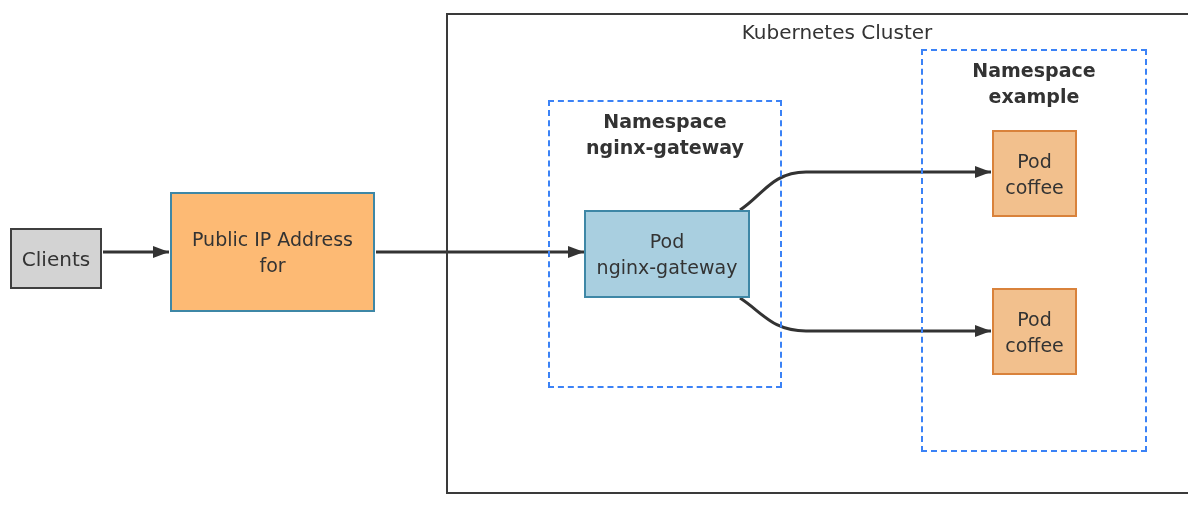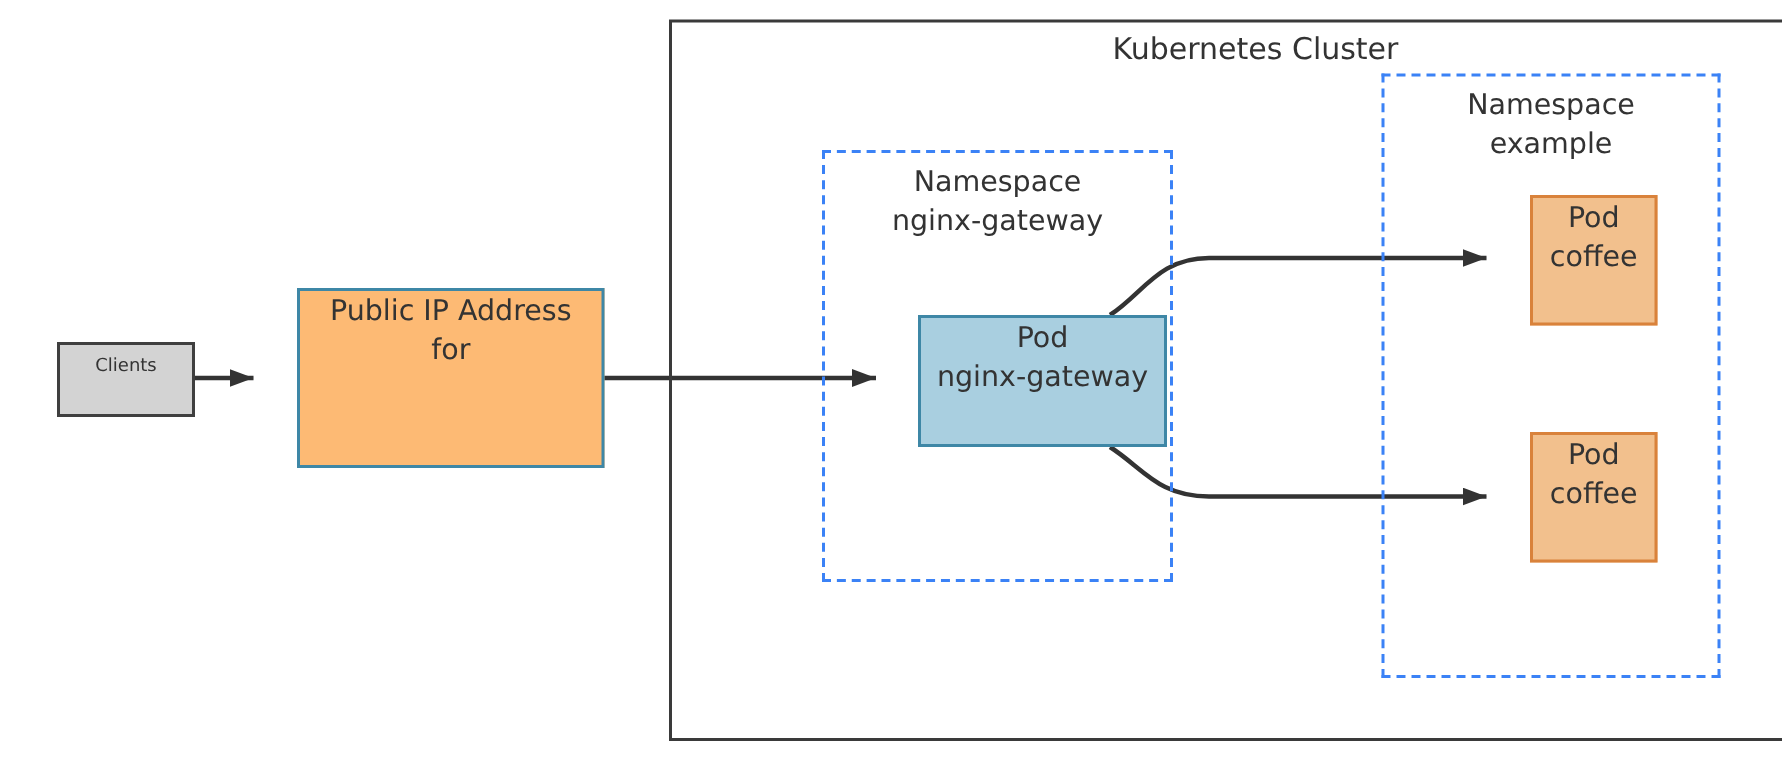--- a/index.html
+++ b/index.html
@@ -22,31 +22,31 @@
     width: 1188px;
     height: 507px;
     pointer-events: none;
   }
   .node {
     position: absolute;
     box-sizing: border-box;
     display: flex;
     flex-direction: column;
     align-items: center;
+    justify-content: center;
     text-align: center;
     font-size: 19px;
     line-height: 26px;
     color: #333333;
-    margin-left: 28px;
   }
   .node-clients {
-    left: 10px; top: 228px; width: 92px; height: 50px;
+    left: 10px; top: 228px; width: 92px; height: 61px;
     background: #d3d3d3;
     border: 2px solid #3f3f3f;
-    font-size: 12px;
+    font-size: 20px;
   }
   .node-publicip {
     left: 170px; top: 192px; width: 205px; height: 120px;
     background: #fdba74;
     border: 2px solid #3e87a6;
   }
   .node-podgateway {
     left: 584px; top: 210px; width: 166px; height: 88px;
     background: #a9cfe0;
     border: 2px solid #3e87a6;
@@ -71,20 +71,21 @@
     width: 100%;
     text-align: center;
     font-size: 20px;
     color: #333333;
   }
   .ns-box {
     position: absolute;
     box-sizing: border-box;
     border: 2px dashed #3b82f6;
     background: transparent;
+    font-weight: bold;
   }
   .ns-gateway { left: 548px; top: 100px; width: 234px; height: 288px; }
   .ns-default { left: 921px; top: 49px; width: 226px; height: 403px; }
   .ns-label {
     position: absolute;
     left: 0; top: 6px;
     width: 100%;
     text-align: center;
     font-size: 19px;
     line-height: 26px;

